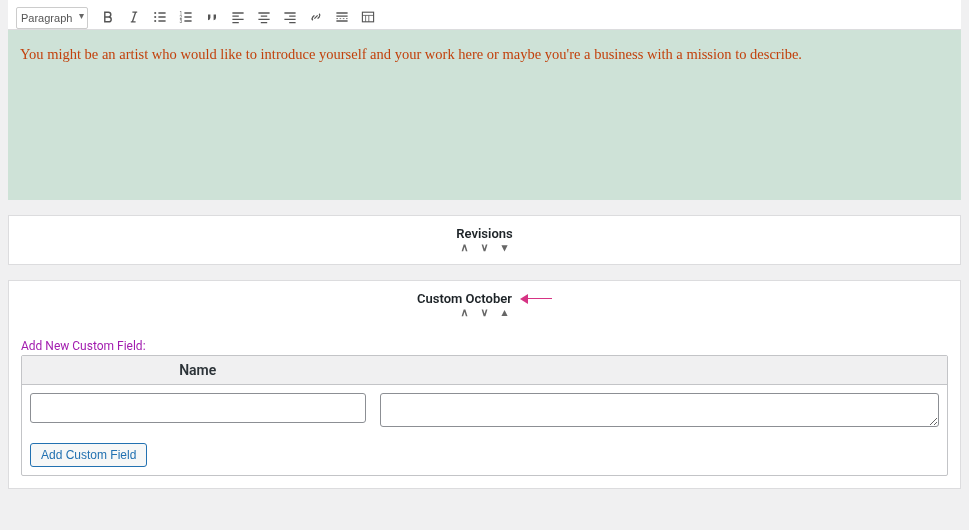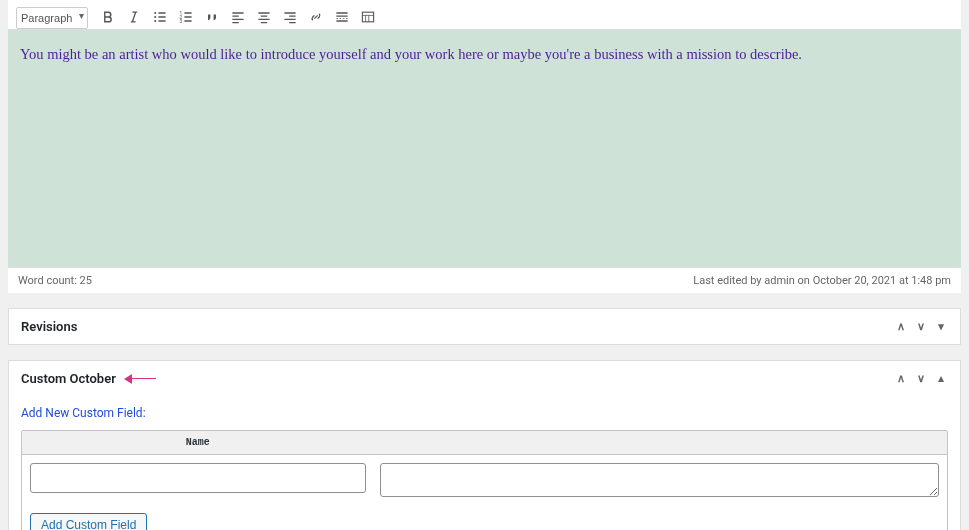--- a/index.html
+++ b/index.html
@@ -59,23 +59,23 @@
 .tb-btn svg { width: 16px; height: 16px; }
 
 
 .editor-wrap {
   margin: 0 8px;
   background: #fff;
 }
 .editor-content {
   background: #cee2d7;
   padding: 16px 16px 16px 12px;
-  height: 237px;
+  height: 170px;
   font-size: 14.5px;
-  color: #4c1d95;
+  color: #c2410c;
   font-family: Georgia, serif;
 }
 .editor-footer {
   display: flex;
   justify-content: space-between;
   font-size: 11px;
   color: #666;
   padding: 6px 10px;
   border-top: 1px solid #dcdcde;
 }
@@ -88,20 +88,21 @@
 }
 .panel-head {
   display: flex;
   align-items: center;
   justify-content: space-between;
   padding: 10px 12px;
   font-size: 13px;
   font-weight: 600;
   color: #1d2327;
   position: relative;
+  flex-direction: column;
 }
 .panel-head-left { display: flex; align-items: center; gap: 6px; }
 .panel-controls {
   display: flex;
   gap: 6px;
   align-items: center;
   color: #666;
 }
 .panel-controls span { cursor: pointer; font-size: 11px; width: 14px; text-align: center; }
 
@@ -130,41 +131,40 @@
   border-top: 5px solid transparent;
   border-bottom: 5px solid transparent;
 }
 
 
 .panel-body {
   padding: 10px 12px 12px 12px;
 }
 .cf-title {
   font-size: 12px;
-  color: #1d4ed8;
-  margin-bottom: 10px;
+  color: #a21caf;
+  margin-bottom: 2px;
 }
 .cf-table {
   border: 1px solid #c3c4c7;
   border-radius: 2px;
   background: #fff;
 }
 .cf-headrow {
   display: flex;
   background: #f0f0f1;
   border-bottom: 1px solid #c3c4c7;
 }
 .cf-th {
   flex: 1;
   text-align: center;
-  font-size: 10px;
+  font-size: 14px;
   font-weight: 600;
   padding: 6px 0;
   color: #2c3338;
-  font-family: Liberation Mono, monospace;
 }
 .cf-th.name { flex: 0 0 38%; }
 .cf-row {
   display: flex;
   padding: 8px;
   gap: 14px;
 }
 .cf-name-input {
   flex: 0 0 37%;
   height: 30px;
@@ -267,24 +267,20 @@
   <div class="tb-btn">
     <svg viewBox="0 0 20 20">
         <rect x="3" y="4" width="14" height="12" fill="none" stroke="#555" stroke-width="1.4"></rect>
         <path d="M3 8h14M7 8v8M11 8v8" stroke="#555" stroke-width="1"></path>
       </svg>
   </div>
 </div>
 
 <div class="editor-wrap">
   <div class="editor-content">You might be an artist who would like to introduce yourself and your work here or maybe you're a business with a mission to describe.</div>
-  <div class="editor-footer">
-    <span>Word count: 25</span>
-    <span>Last edited by admin on October 20, 2021 at 1:48 pm</span>
-  </div>
 </div>
 
 <div class="panel">
   <div class="panel-head">
     <div class="panel-head-left">
       <span>Revisions</span>
     </div>
     <div class="panel-controls">
       <span>∧</span>
       <span>∨</span>

